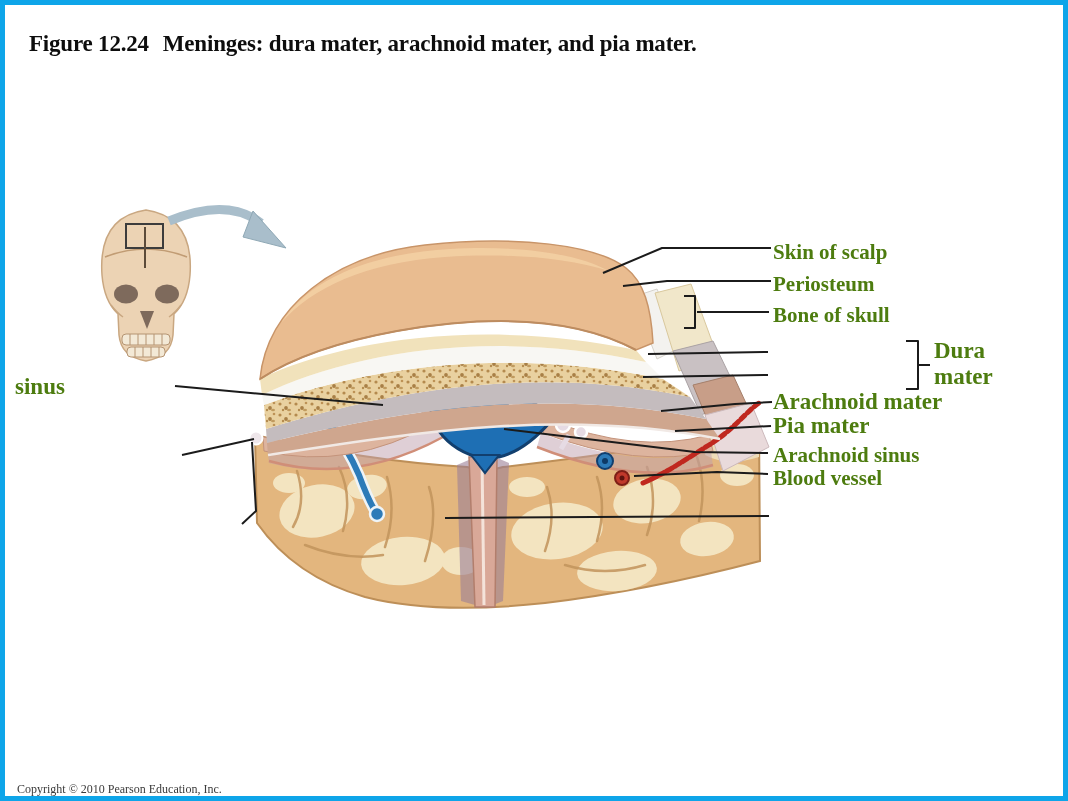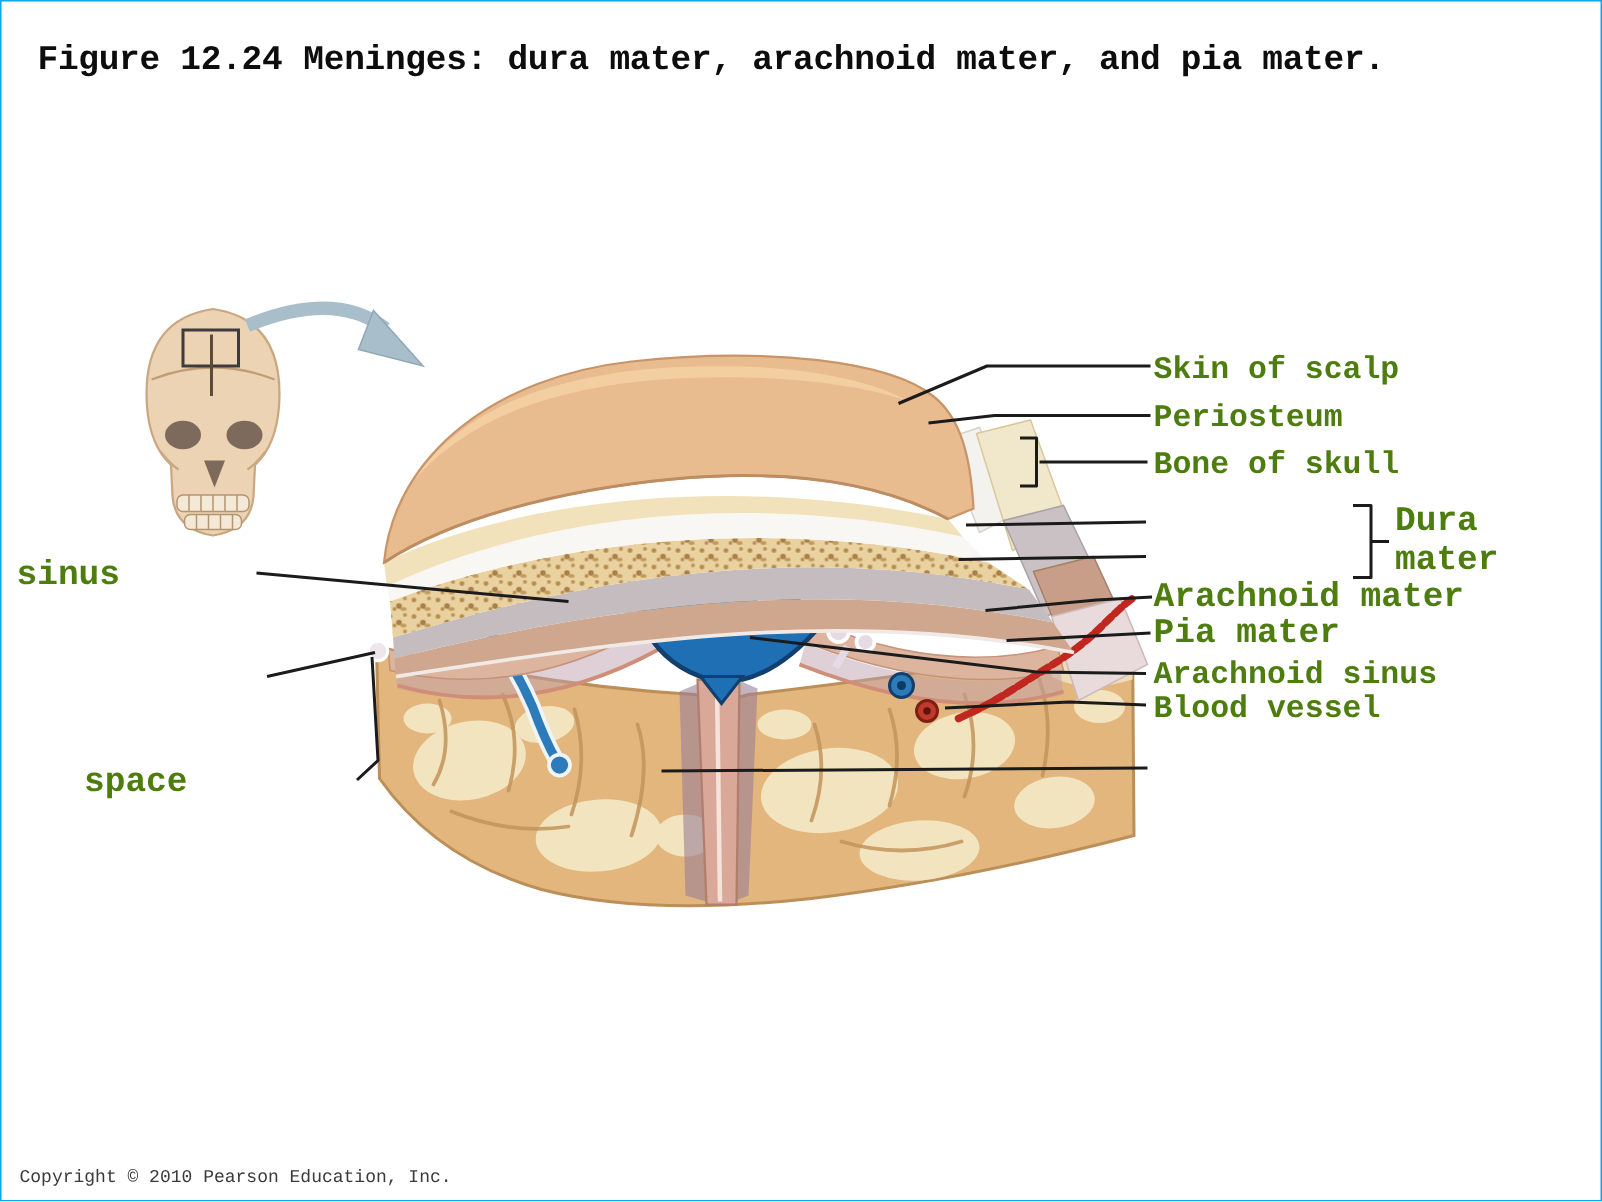--- a/index.html
+++ b/index.html
@@ -1,19 +1,19 @@
 <!DOCTYPE html>
 <html><head>
 <meta charset="utf-8">
 <style>
   html,body{margin:0;padding:0;background:#ffffff;}
   .stage{
     position:relative;width:1068px;height:801px;background:#ffffff;overflow:hidden;
-    font-family:Liberation Mono, monospace;color:#0d0d0d;
-    border:1px solid #0ea5e9;box-sizing:border-box;
+    font-family:Liberation Serif, serif;color:#0d0d0d;
+    border:5px solid #0ea5e9;box-sizing:border-box;
   }
   .art{position:absolute;left:0;top:0;width:1068px;height:801px;}
   .ttl{position:absolute;left:24px;top:26px;font-size:23px;font-weight:bold;white-space:nowrap;letter-spacing:-0.2px;}
   .ttl .fig{margin-right:14px;}
   .lbl{position:absolute;font-weight:bold;white-space:nowrap;color:#4d7c0f;}
   .sz21{font-size:21px;}
   .sz23{font-size:23px;}
   .copyright{position:absolute;left:12px;top:777px;font-size:12px;font-weight:normal;color:#3a3a3a;}
 </style>
 </head>
@@ -188,17 +188,16 @@
   <div class="lbl sz23" style="left:768px;top:384px;">Arachnoid mater</div>
   <div class="lbl sz23" style="left:768px;top:408px;">Pia mater</div>
   <div class="lbl sz21" style="left:768px;top:438px;">Arachnoid sinus</div>
   <div class="lbl sz21" style="left:768px;top:461px;">Blood vessel</div>
 
   <div class="lbl sz23" style="left:10px;top:367px;line-height:30px;">
     <div>sinus</div>
   </div>
 
   <div class="lbl sz23" style="left:55px;top:507px;line-height:27px;">
-    <div>space</div>
   </div>
 
   <div class="copyright">Copyright © 2010 Pearson Education, Inc.</div>
 </div>
 
 </body></html>

